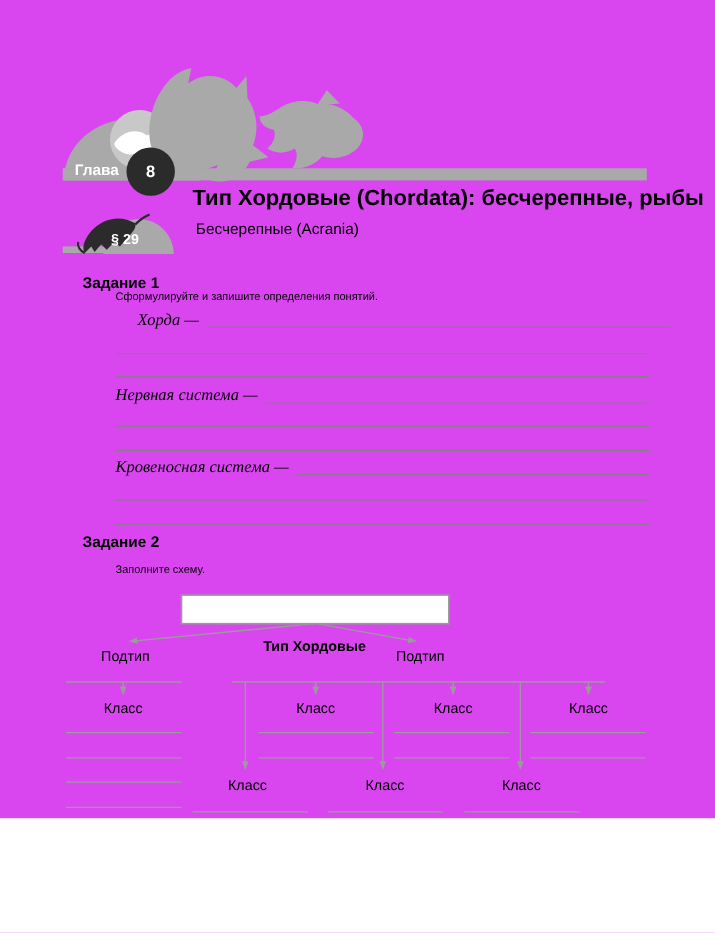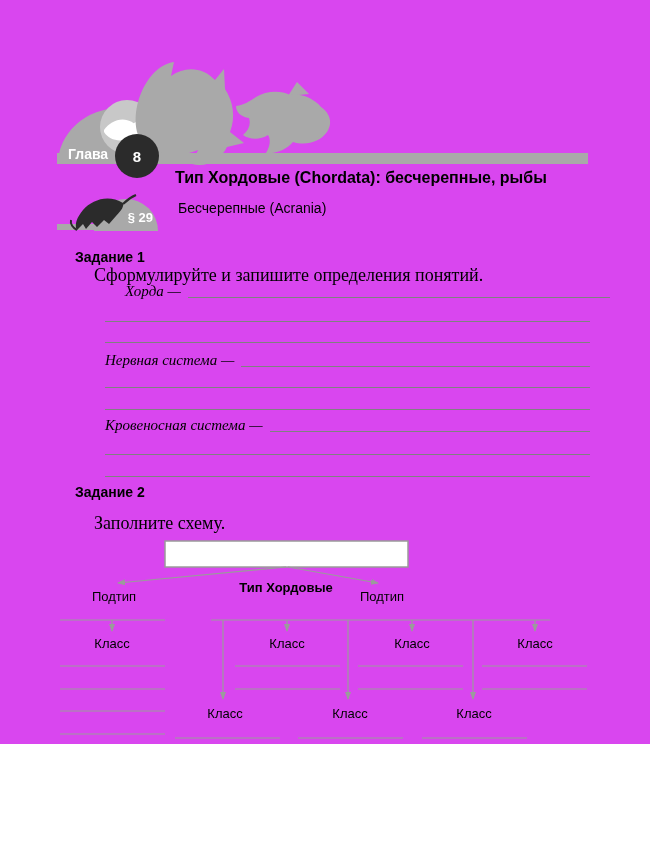--- a/index.html
+++ b/index.html
@@ -5,26 +5,26 @@
   html,body { margin:0; padding:0; background:#ffffff; }
   .page {
     position:relative; width:650px; height:744px; background:#d946ef;
     font-family:"Liberation Sans", sans-serif; color:#000; overflow:hidden;
   }
   .abs { position:absolute; }
   .bold { font-weight:bold;margin-top:34px; }
 
   .chapter-label { left:68px; top:146px; font-size:14px; font-weight:bold; color:#fff; }
   .chapter-number { left:125px; top:148px; width:24px; font-size:15px; font-weight:bold; color:#fff; text-align:center; }
-  .paragraph-badge { left:101px; top:210px; width:52px; font-size:13px; font-weight:bold; color:#fff; text-align:right; }
-  .chapter-title { left:175px; top:169px; font-size:16px; font-weight:bold; }
+  .paragraph-badge { left:101px; top:210px; width:52px; font-size:13px; font-weight:bold; color:#fff; text-align:left; }
+  .chapter-title { left:175px; top:169px; font-size:20px; font-weight:bold; }
   .paragraph-title { left:178px; top:200px; font-size:14px; font-weight:normal; }
 
   .task-heading { left:75px; font-size:14px; font-weight:bold; }
-  .task-instruction { left:94px; font-size:18px; font-family:Liberation Serif, serif; }
+  .task-instruction { left:105px; font-size:10px; font-family:Liberation Sans, sans-serif; }
 
   .term-row { position:absolute; left:105px; width:485px; height:16px; display:flex; align-items:flex-end; }
   .term-label { font-family:"Liberation Serif", serif; font-style:italic; font-size:15px; white-space:nowrap; }
   .term-line { flex:1; margin-left:7px; margin-bottom:2px; border-bottom:1px solid #808080; }
   .answer-line { position:absolute; left:105px; width:485px; height:0; border-bottom:1px solid #808080; }
 
   .dlabel { position:absolute; transform:translateX(-50%); font-size:13px; white-space:nowrap; }
   .page-number { left:568px; top:777px; width:16px; text-align:center; font-size:14px; font-weight:bold; }
 </style>
 </head>

